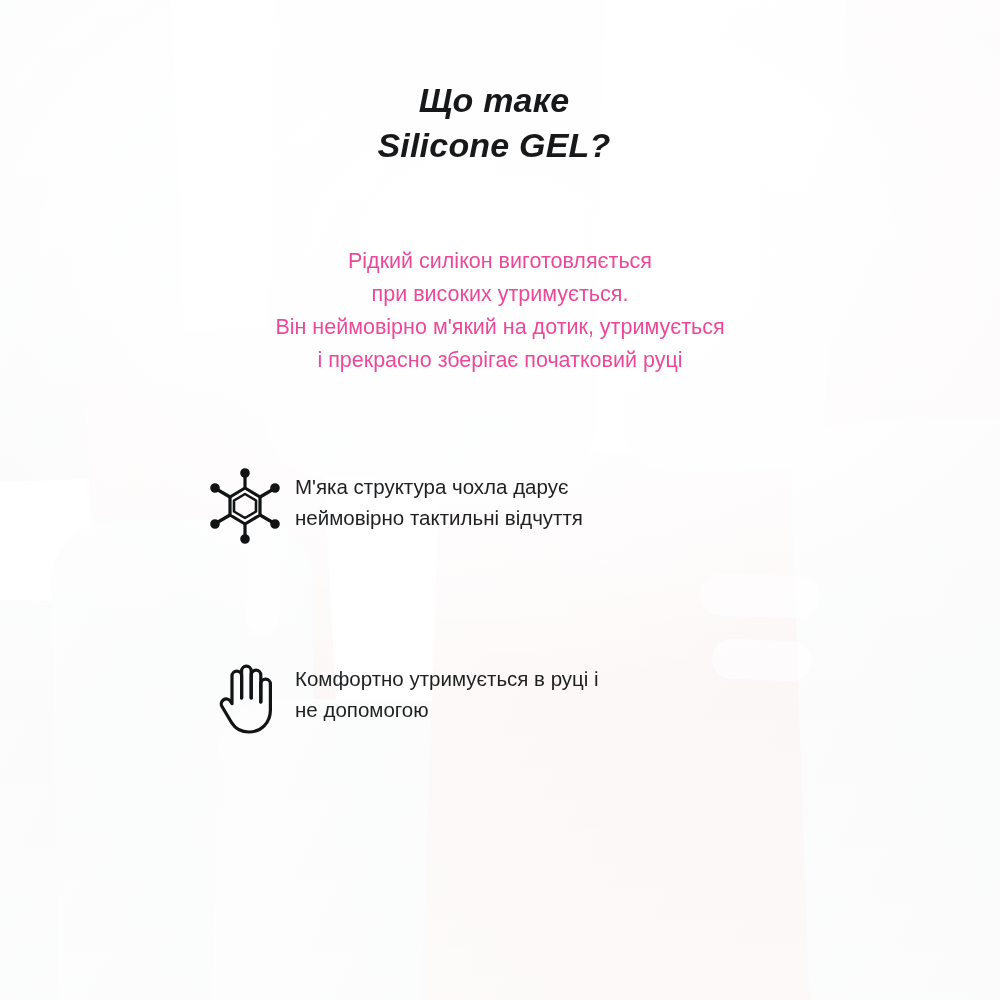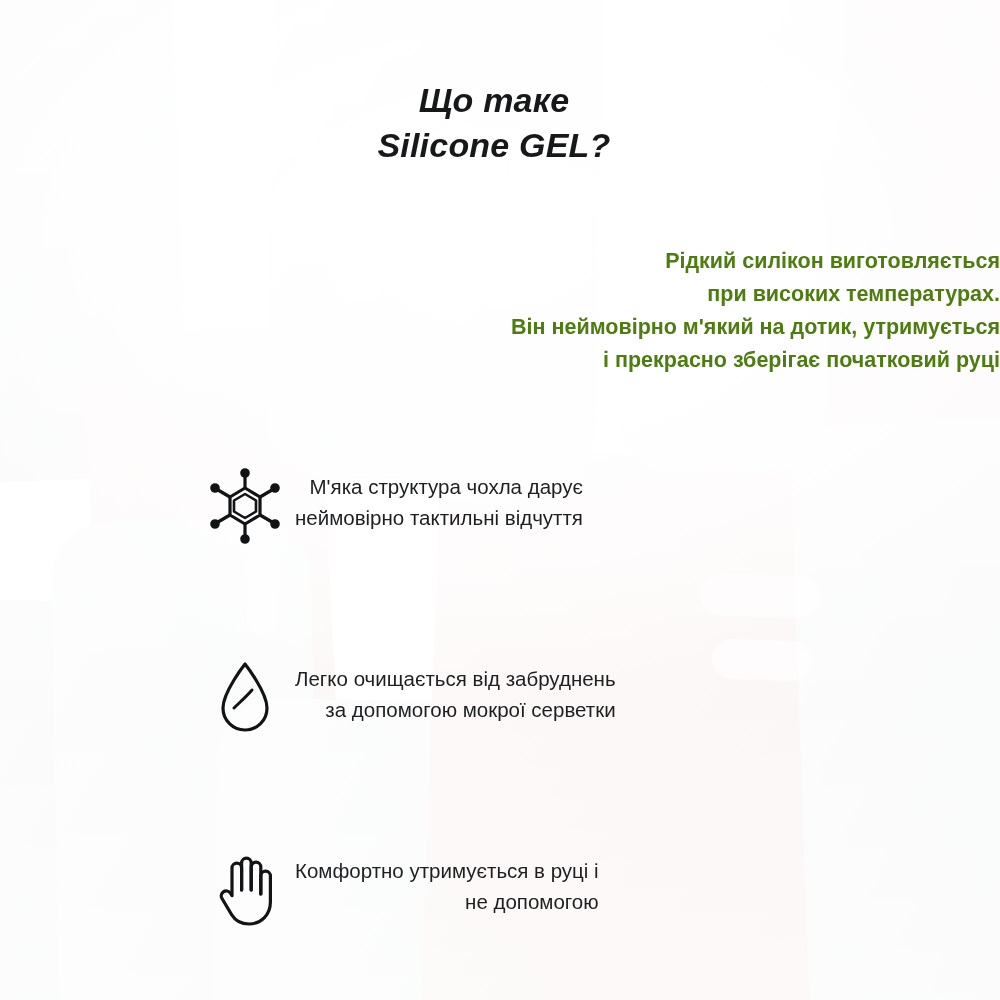--- a/index.html
+++ b/index.html
@@ -119,25 +119,25 @@
     font-size: 34px;
     line-height: 1.32;
     letter-spacing: 0.2px;
   }
   .headline .l2 { display: block; font-style: italic; }
 
   .lede {
     position: absolute;
     left: 0; right: 0;
     top: 245px;
-    text-align: right;
-    color: #4d7c0f;
+    text-align: center;
+    color: #ec4899;
     font-size: 21.5px;
     line-height: 1.53;
-    font-weight: 700;
+    font-weight: 400;
   }
   .lede span { display: block; }
 
   .features {
     position: absolute;
     left: 195px;
     top: 462px;
     width: 680px;
   }
   .feature {
@@ -154,21 +154,20 @@
     align-items: center;
     justify-content: center;
     padding-top: 2px;
   }
   .feature-text {
     color: #1d1f21;
     font-size: 20.5px;
     line-height: 1.5;
     font-weight: 500;
     padding-top: 10px;
-    text-align: right;
   }
   .feature-text span { display: block; }
 </style>
 </head>
 <body>
 
 <div class="canvas">
 
   <div class="bg">
     <div class="case case-a"></div>
@@ -189,21 +188,21 @@
 
   <div class="content">
 
     <div class="headline">
       <span class="l1">Що таке</span>
       <span class="l2">Silicone GEL?</span>
     </div>
 
     <div class="lede">
       <span>Рідкий силікон виготовляється</span>
-      <span>при високих температурах.</span>
+      <span>при високих утримується.</span>
       <span>Він неймовірно м'який на дотик, утримується</span>
       <span>і прекрасно зберігає початковий руці</span>
     </div>
 
     <div class="features">
 
       <div class="feature">
         <div class="feature-icon">
           <svg width="86" height="86" viewBox="0 0 86 86" fill="none" stroke="#111315" stroke-width="3.2" stroke-linecap="round" stroke-linejoin="round">
             <polygon points="43,24 58,33 58,51 43,60 28,51 28,33" fill="none"></polygon>
@@ -221,32 +220,20 @@
             <line x1="28" y1="33" x2="16" y2="26"></line>
             <circle cx="13" cy="24" r="3.2" fill="#111315"></circle>
           </svg>
         </div>
         <div class="feature-text">
           <span>М'яка структура чохла дарує</span>
           <span>неймовірно тактильні відчуття</span>
         </div>
       </div>
 
-      <div class="feature">
-        <div class="feature-icon">
-          <svg width="86" height="86" viewBox="0 0 86 86" fill="none" stroke="#111315" stroke-width="3.2" stroke-linecap="round" stroke-linejoin="round">
-            <path d="M43 8 C43 8 21 36 21 52 C21 64.5 30.9 74 43 74 C55.1 74 65 64.5 65 52 C65 36 43 8 43 8 Z"></path>
-            <path d="M50 34 C44 41 37 47 32 52" stroke-width="3"></path>
-          </svg>
-        </div>
-        <div class="feature-text">
-          <span>Легко очищається від забруднень</span>
-          <span>за допомогою мокрої серветки</span>
-        </div>
-      </div>
 
       <div class="feature">
         <div class="feature-icon">
           <svg width="86" height="86" viewBox="0 0 86 86" fill="none" stroke="#111315" stroke-width="3.2" stroke-linecap="round" stroke-linejoin="round">
             <path d="M30 46 V20 a4.8 4.8 0 0 1 9.6 0 v22"></path>
             <path d="M39.6 42 V15 a4.8 4.8 0 0 1 9.6 0 v27"></path>
             <path d="M49.2 42 V19 a4.8 4.8 0 0 1 9.6 0 v27"></path>
             <path d="M58.8 46 V28 a4.8 4.8 0 0 1 9.6 0 v26 c0 13-9.4 22-21.6 22 -8 0-13.4-3.3-17.2-9.4 L20 50.5 a5 5 0 0 1 8.1-5.8 L30 47.6"></path>
           </svg>
         </div>

